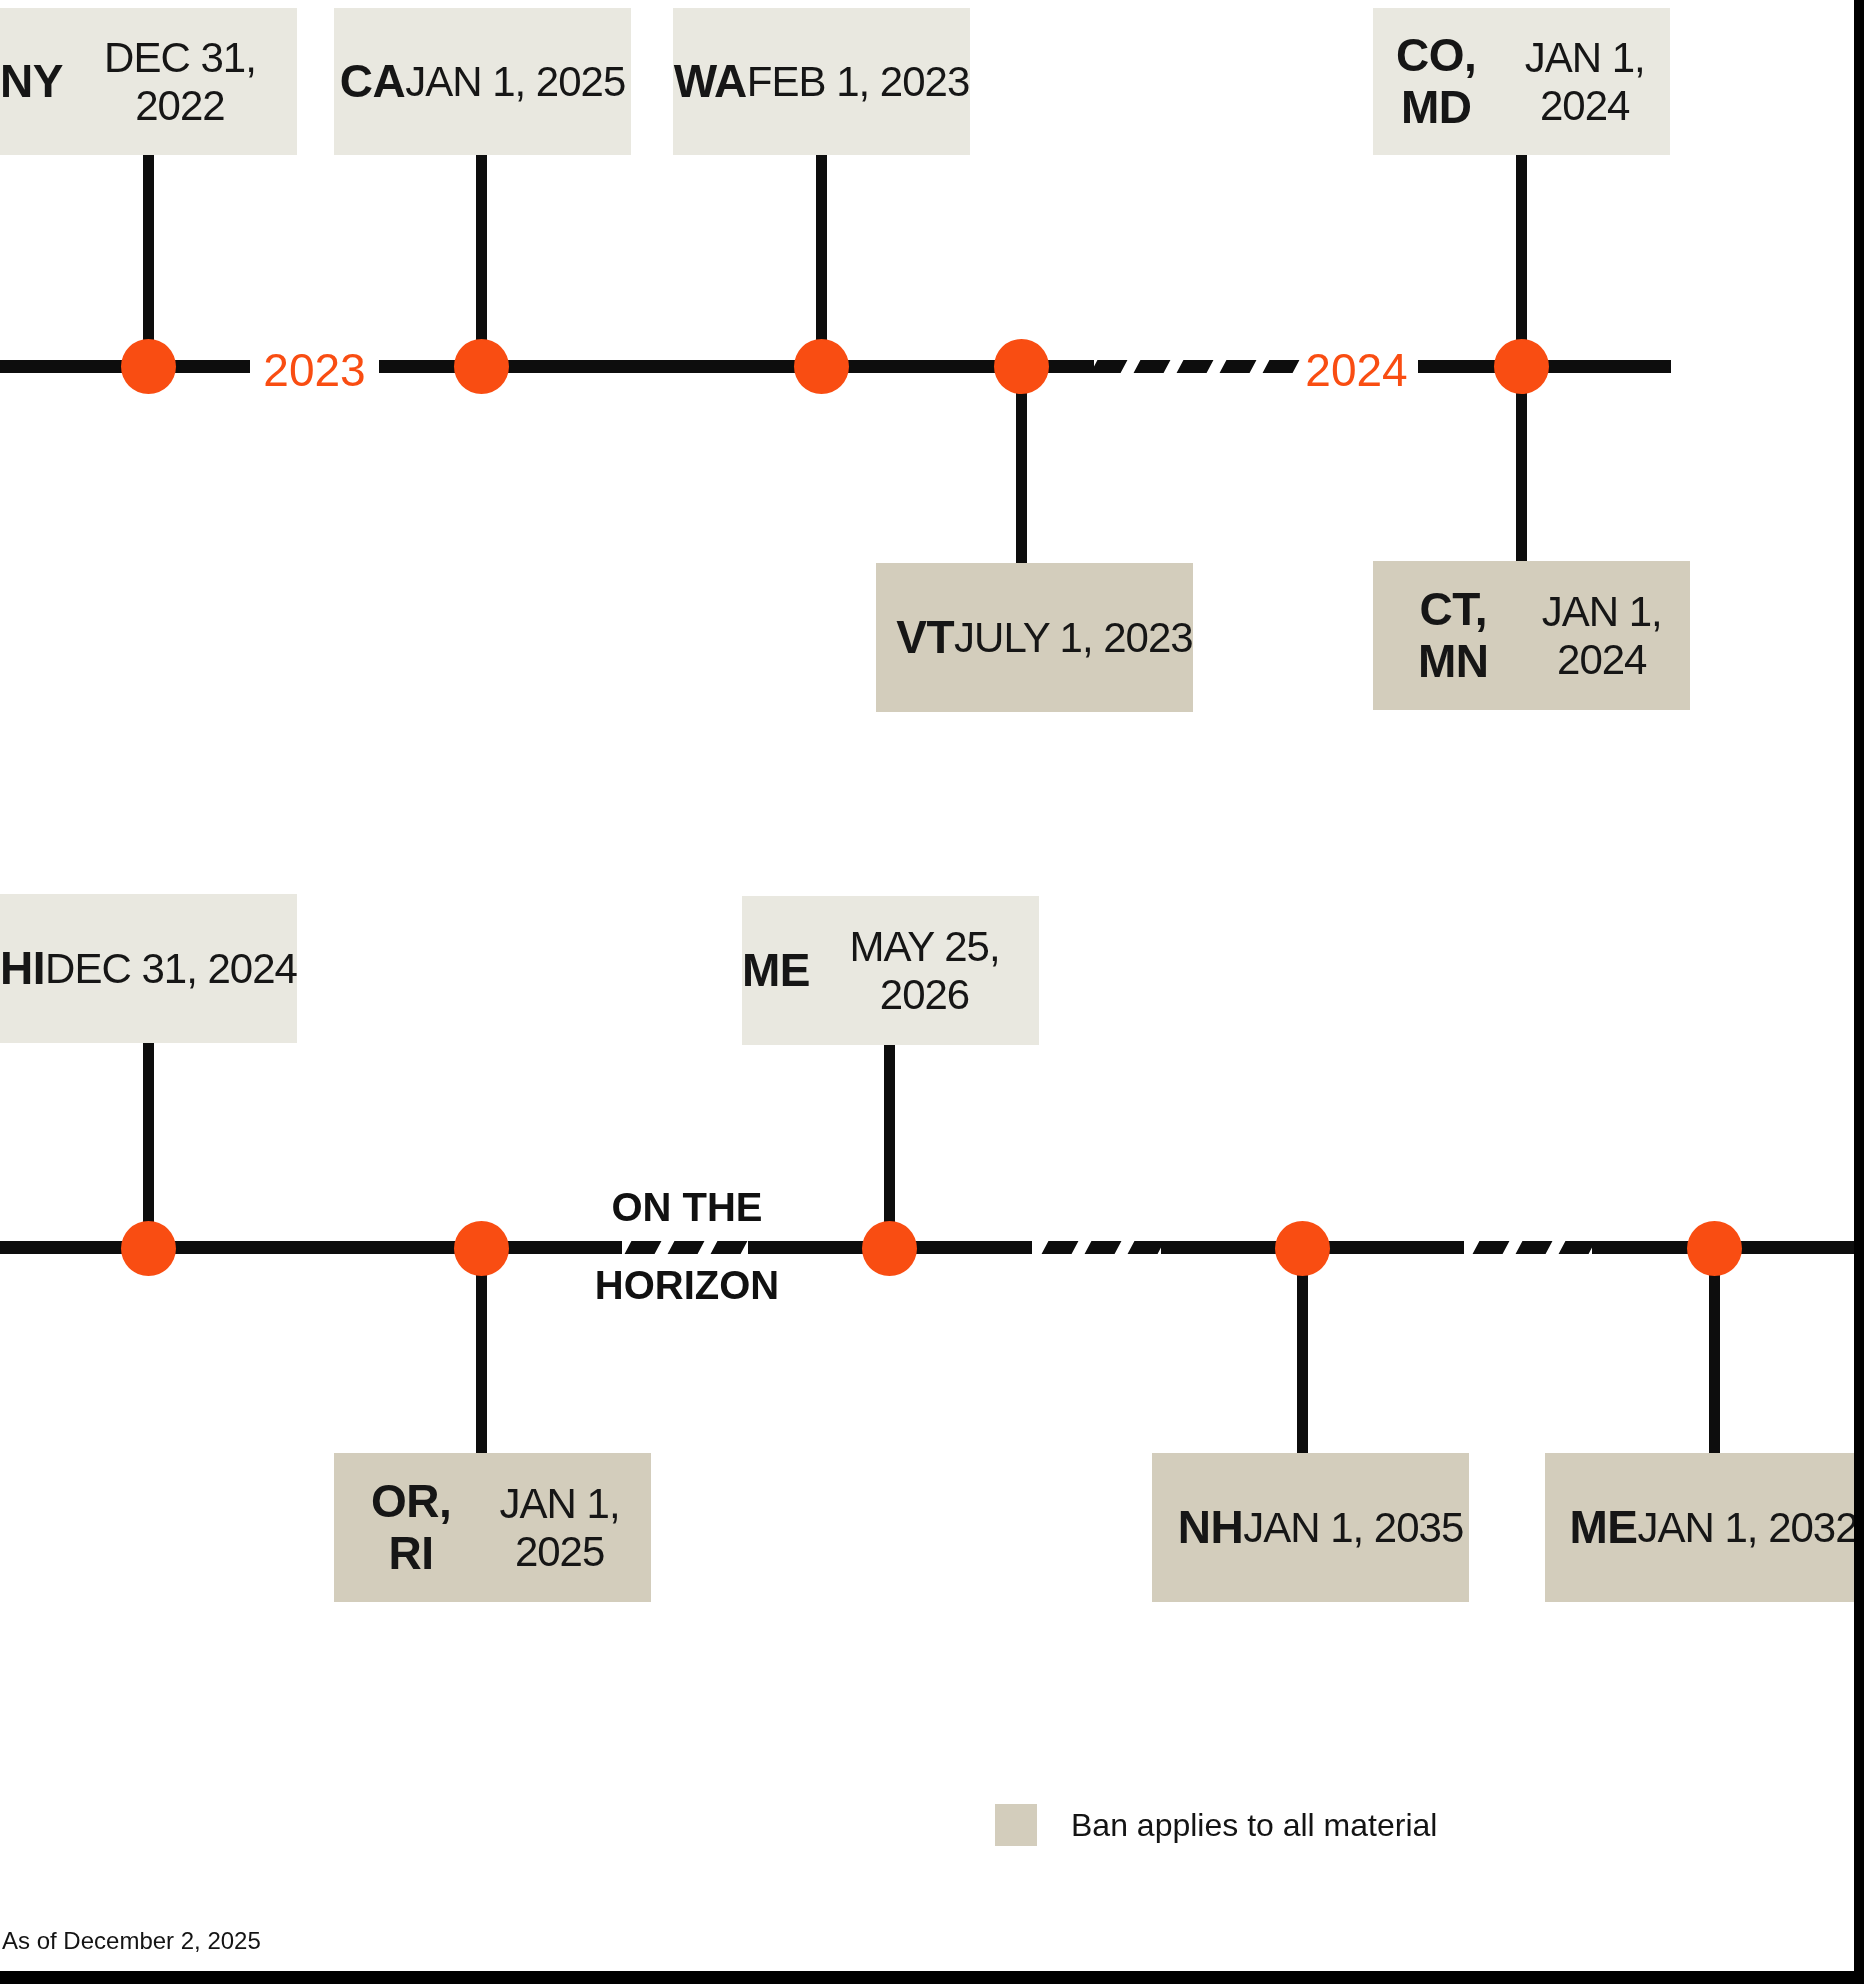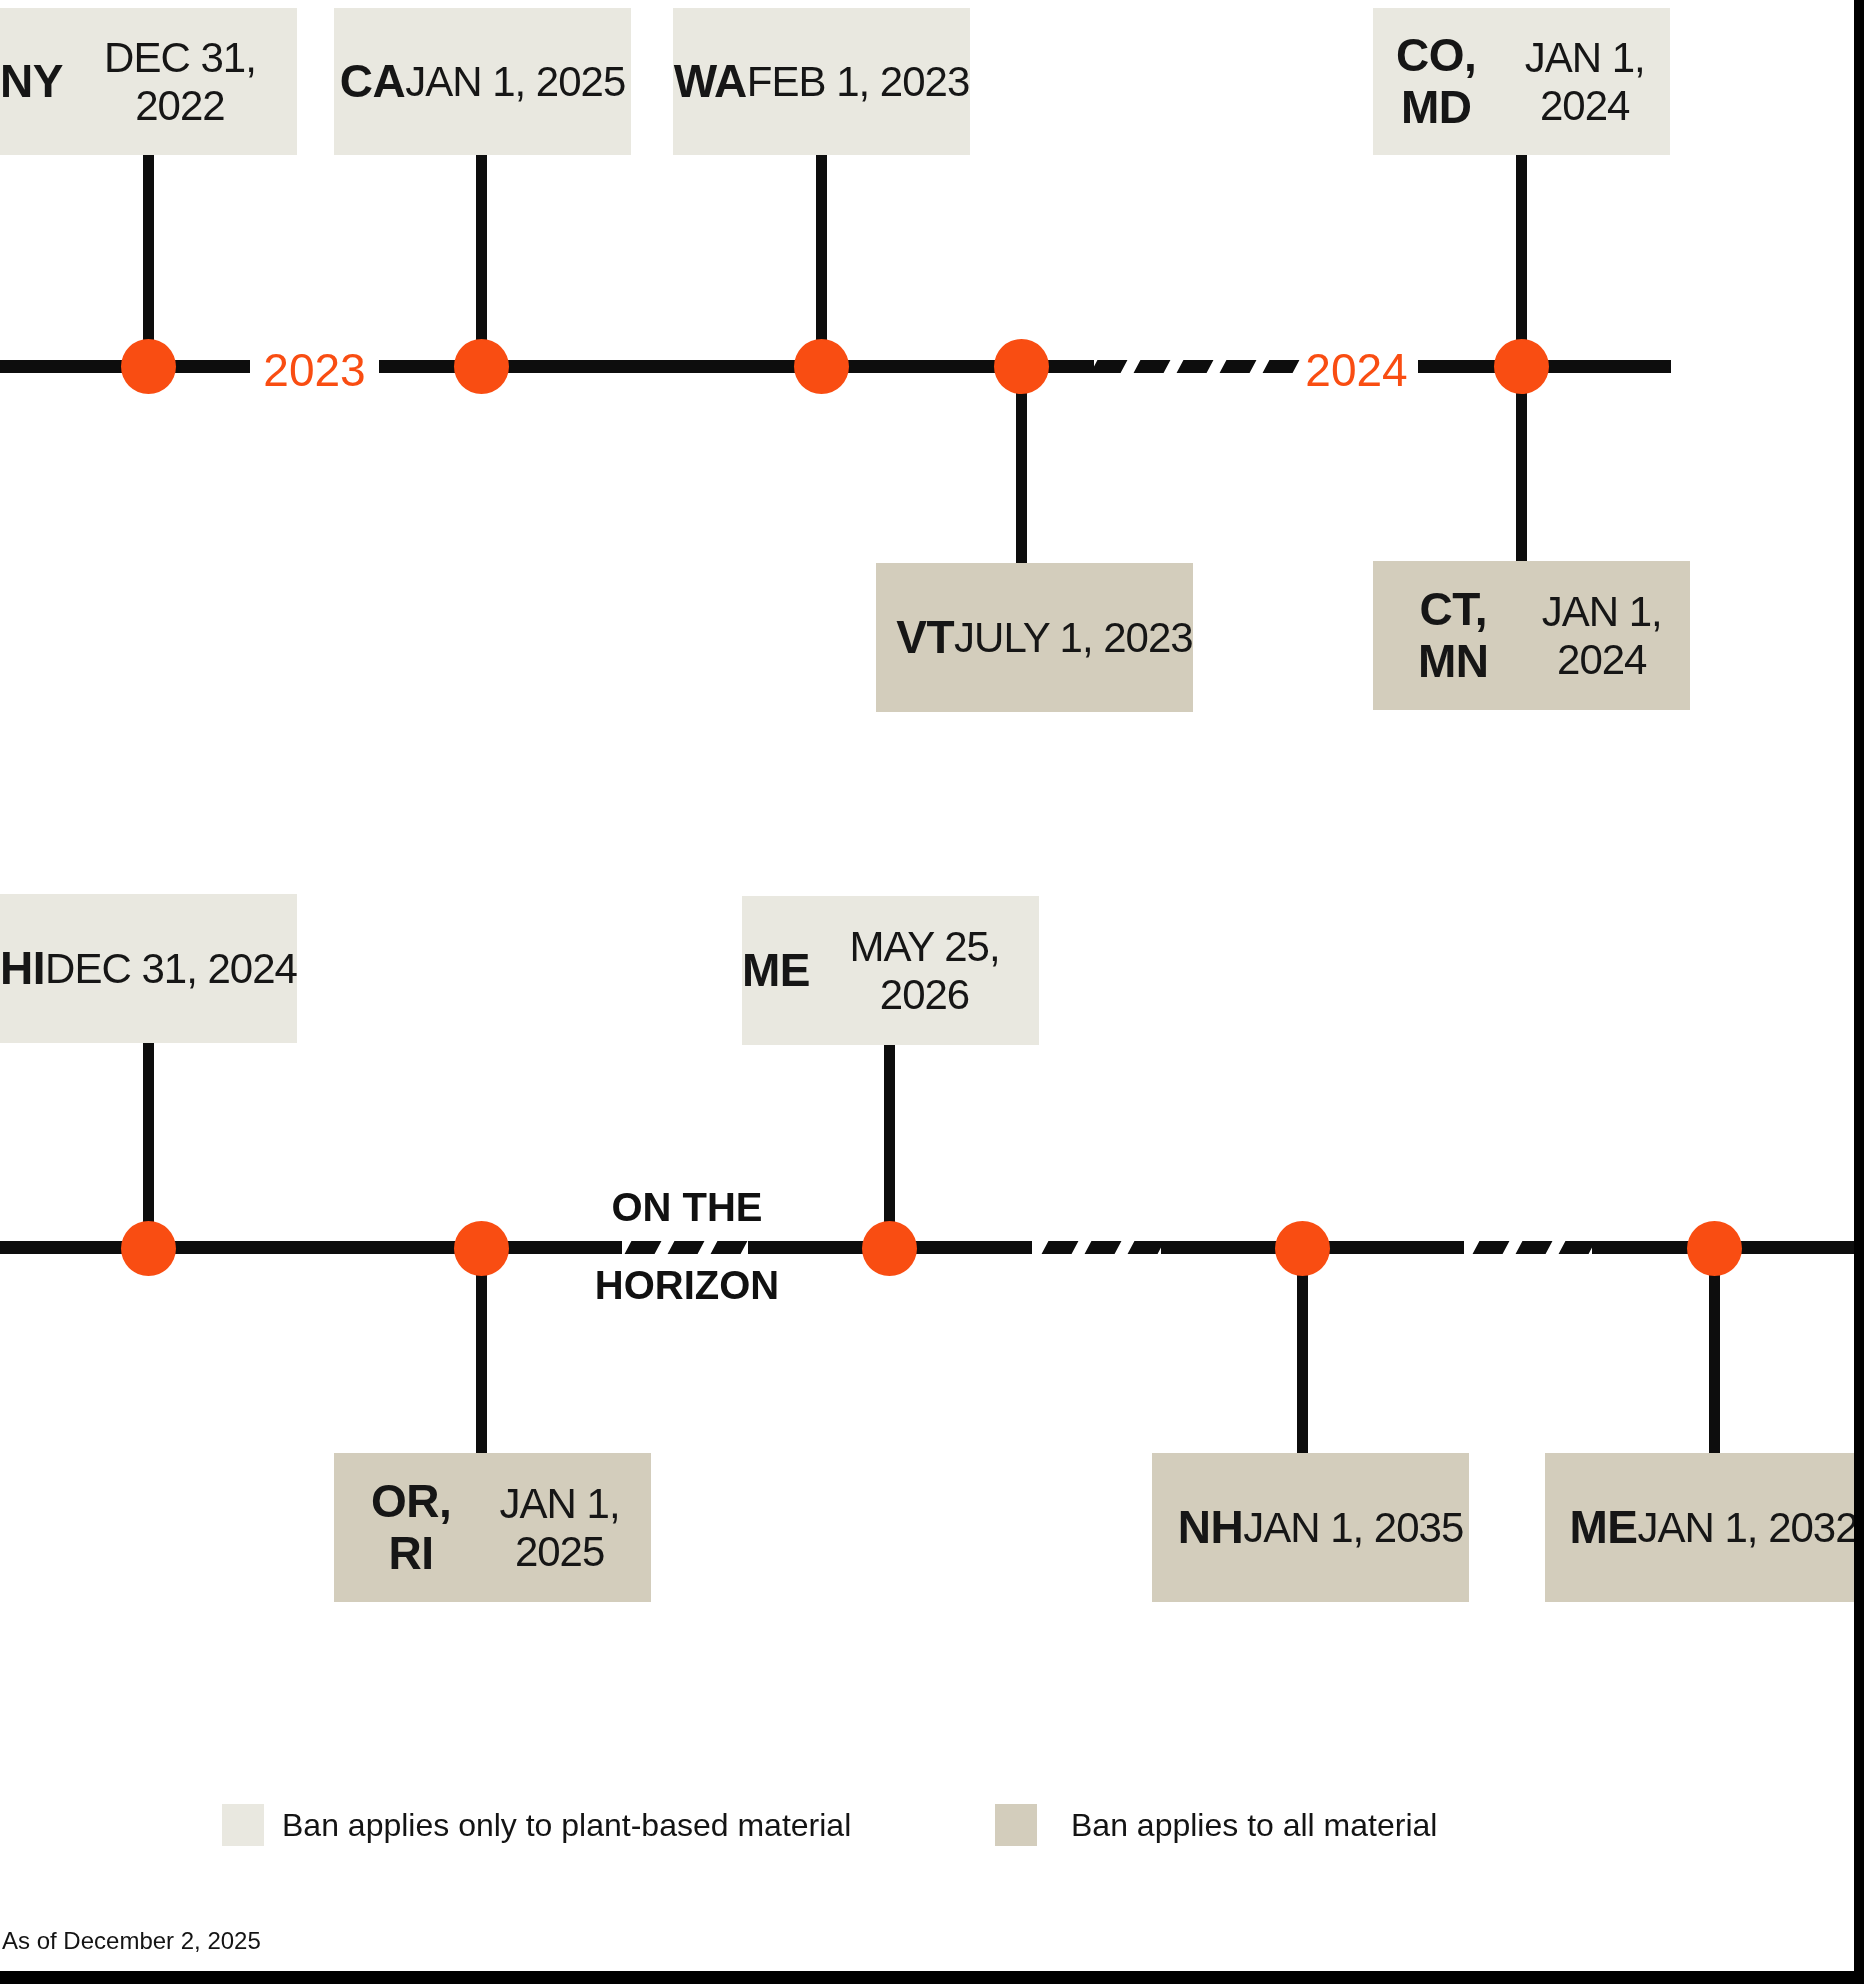--- a/index.html
+++ b/index.html
@@ -153,24 +153,20 @@
       <div class="ev-date">JAN 1, 2032</div>
     </div>
 
     <div class="dot" style="left:121px;top:1221px;"></div>
     <div class="dot" style="left:454px;top:1221px;"></div>
     <div class="dot" style="left:862px;top:1221px;"></div>
     <div class="dot" style="left:1275px;top:1221px;"></div>
     <div class="dot" style="left:1687px;top:1221px;"></div>
   </div>
 
-  <div class="legend-item" style="left:222px;top:1804px;">
-    <div class="swatch plant"></div>
-    <div class="legend-text">Ban applies only to plant-based material</div>
-  </div>
   <div class="legend-item" style="left:995px;top:1804px;gap:16px;">
     <div class="swatch all"></div>
     <div class="legend-text">Ban applies to all material</div>
   </div>
 
   <div class="footer">As of December 2, 2025</div>
 
   <div class="border-right"></div>
   <div class="border-bottom"></div>
 </div>

